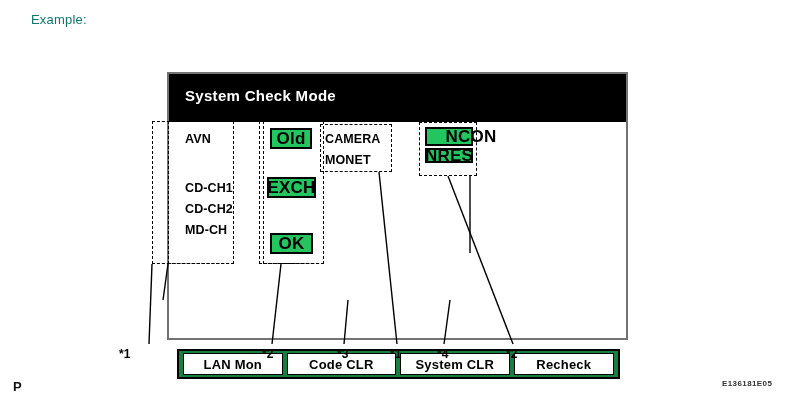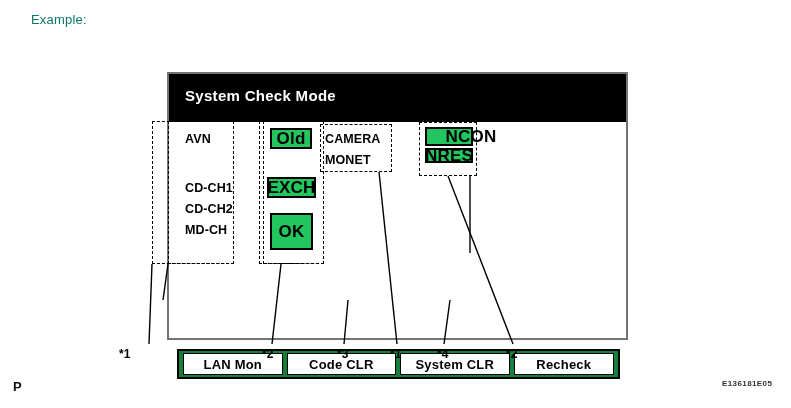--- a/index.html
+++ b/index.html
@@ -98,21 +98,21 @@
 
   <div id="screen-body">
 
     <div class="abs item-text" style="left:16px;top:10px;">AVN</div>
     <div class="abs item-text" style="left:16px;top:59px;">CD-CH1</div>
     <div class="abs item-text" style="left:16px;top:80px;">CD-CH2</div>
     <div class="abs item-text" style="left:16px;top:101px;">MD-CH</div>
 
     <div class="abs key" style="left:101px;top:6px;width:42px;height:21px;">Old</div>
     <div class="abs key" style="left:98px;top:55px;width:49px;height:21px;text-align:center;">EXCH</div>
-    <div class="abs key" style="left:101px;top:91px;width:43px;height:37px;">OK</div>
+    <div class="abs key" style="left:101px;top:111px;width:43px;height:21px;">OK</div>
 
     <div class="abs item-text" style="left:156px;top:10px;">CAMERA</div>
     <div class="abs item-text" style="left:156px;top:31px;">MONET</div>
 
     <div class="abs key" style="left:256px;top:5px;width:48px;height:19px;padding-left:44px;">NCON</div>
     <div class="abs key" style="left:256px;top:26px;width:48px;height:15px;">NRES</div>
 
     <div id="tab-row">
       <div class="tab-btn" style="width:100px;">LAN Mon</div>
       <div class="tab-btn" style="width:110px;">Code CLR</div>

